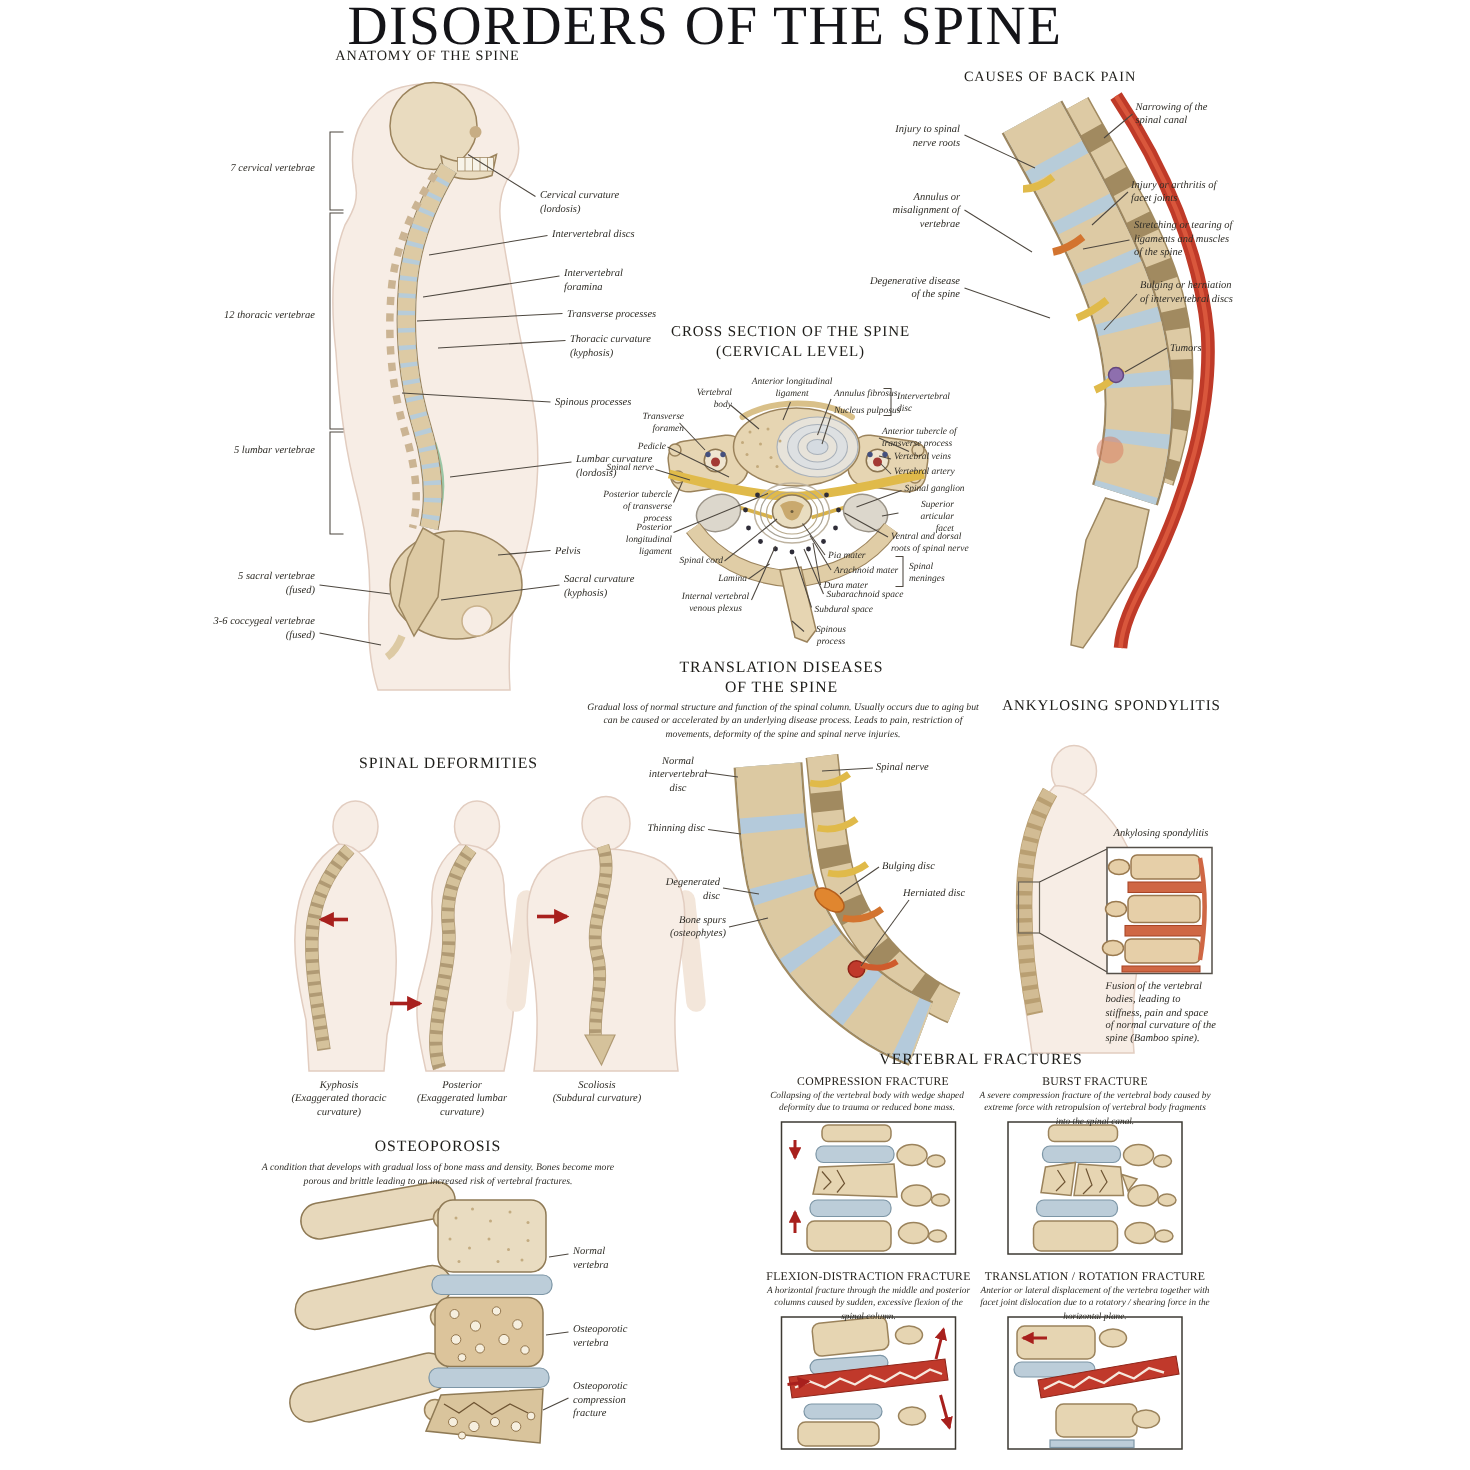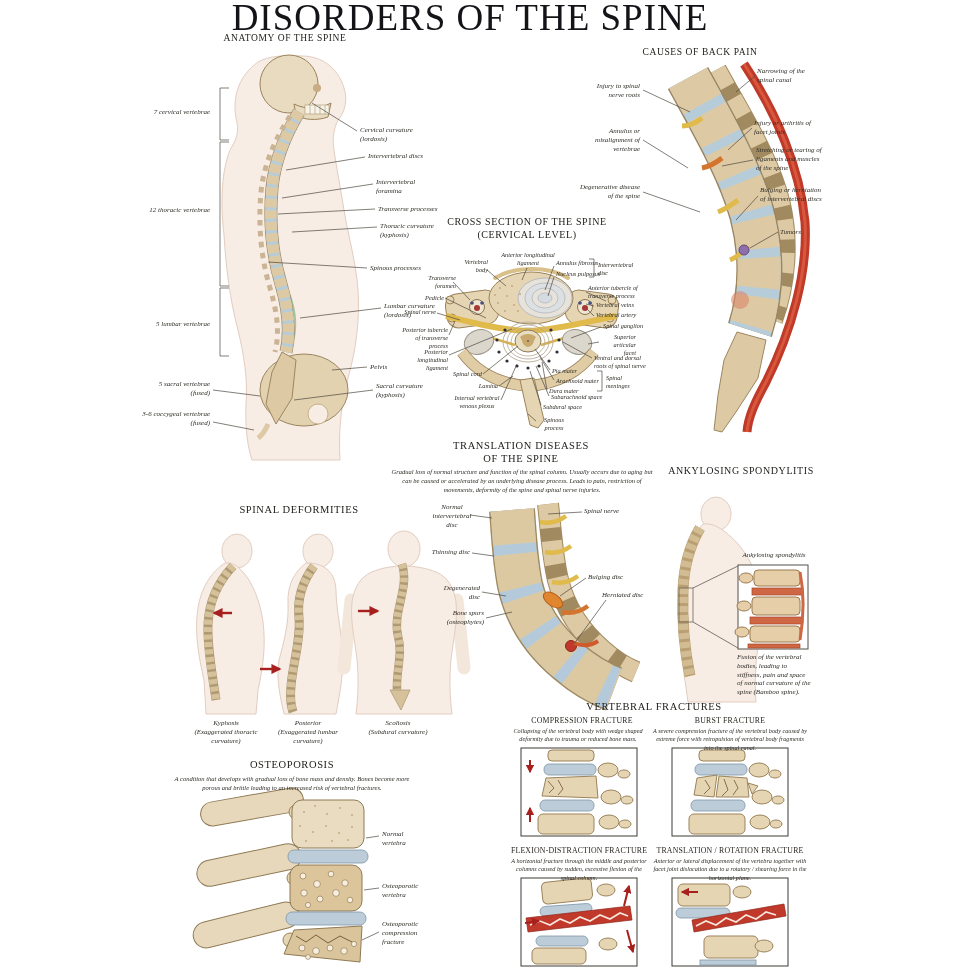--- a/index.html
+++ b/index.html
@@ -424,21 +424,21 @@
   <div class="heading" style="left:741px;top:465px">ANKYLOSING SPONDYLITIS</div>
   <div class="heading" style="left:299px;top:504px;font-size:10.5px">SPINAL DEFORMITIES</div>
   <div class="heading" style="left:292px;top:759px;font-size:10.5px">OSTEOPOROSIS</div>
   <div class="heading" style="left:654px;top:701px;font-size:10.5px">VERTEBRAL FRACTURES</div>
 
   <div class="desc" style="left:391px;top:467px;width:262px">Gradual loss of normal structure and function of the spinal column. Usually occurs due to aging but can be caused or accelerated by an underlying disease process. Leads to pain, restriction of movements, deformity of the spine and spinal nerve injuries.</div>
   <div class="desc" style="left:172px;top:774px;width:240px">A condition that develops with gradual loss of bone mass and density. Bones become more porous and brittle leading to an increased risk of vertebral fractures.</div>
 
   <div class="lbl ra" style="left:152px;top:108px;width:58px">7 cervical vertebrae</div>
   <div class="lbl ra" style="left:148px;top:206px;width:62px">12 thoracic vertebrae</div>
-  <div class="lbl ra" style="left:152px;top:320px;width:58px">5 lumbar vertebrae</div>
+  <div class="lbl ra" style="left:152px;top:296px;width:58px">5 lumbar vertebrae</div>
   <div class="lbl ra" style="left:140px;top:380px;width:70px">5 sacral vertebrae (fused)</div>
   <div class="lbl ra" style="left:136px;top:410px;width:74px">3-6 coccygeal vertebrae (fused)</div>
 
   <div class="lbl" style="left:360px;top:126px;width:62px">Cervical curvature (lordosis)</div>
   <div class="lbl" style="left:368px;top:152px;width:70px">Intervertebral discs</div>
   <div class="lbl" style="left:376px;top:178px;width:58px">Intervertebral foramina</div>
   <div class="lbl" style="left:378px;top:205px;width:70px">Transverse processes</div>
   <div class="lbl" style="left:380px;top:222px;width:58px">Thoracic curvature (kyphosis)</div>
   <div class="lbl" style="left:370px;top:264px;width:66px">Spinous processes</div>
   <div class="lbl" style="left:384px;top:302px;width:56px">Lumbar curvature (lordosis)</div>

